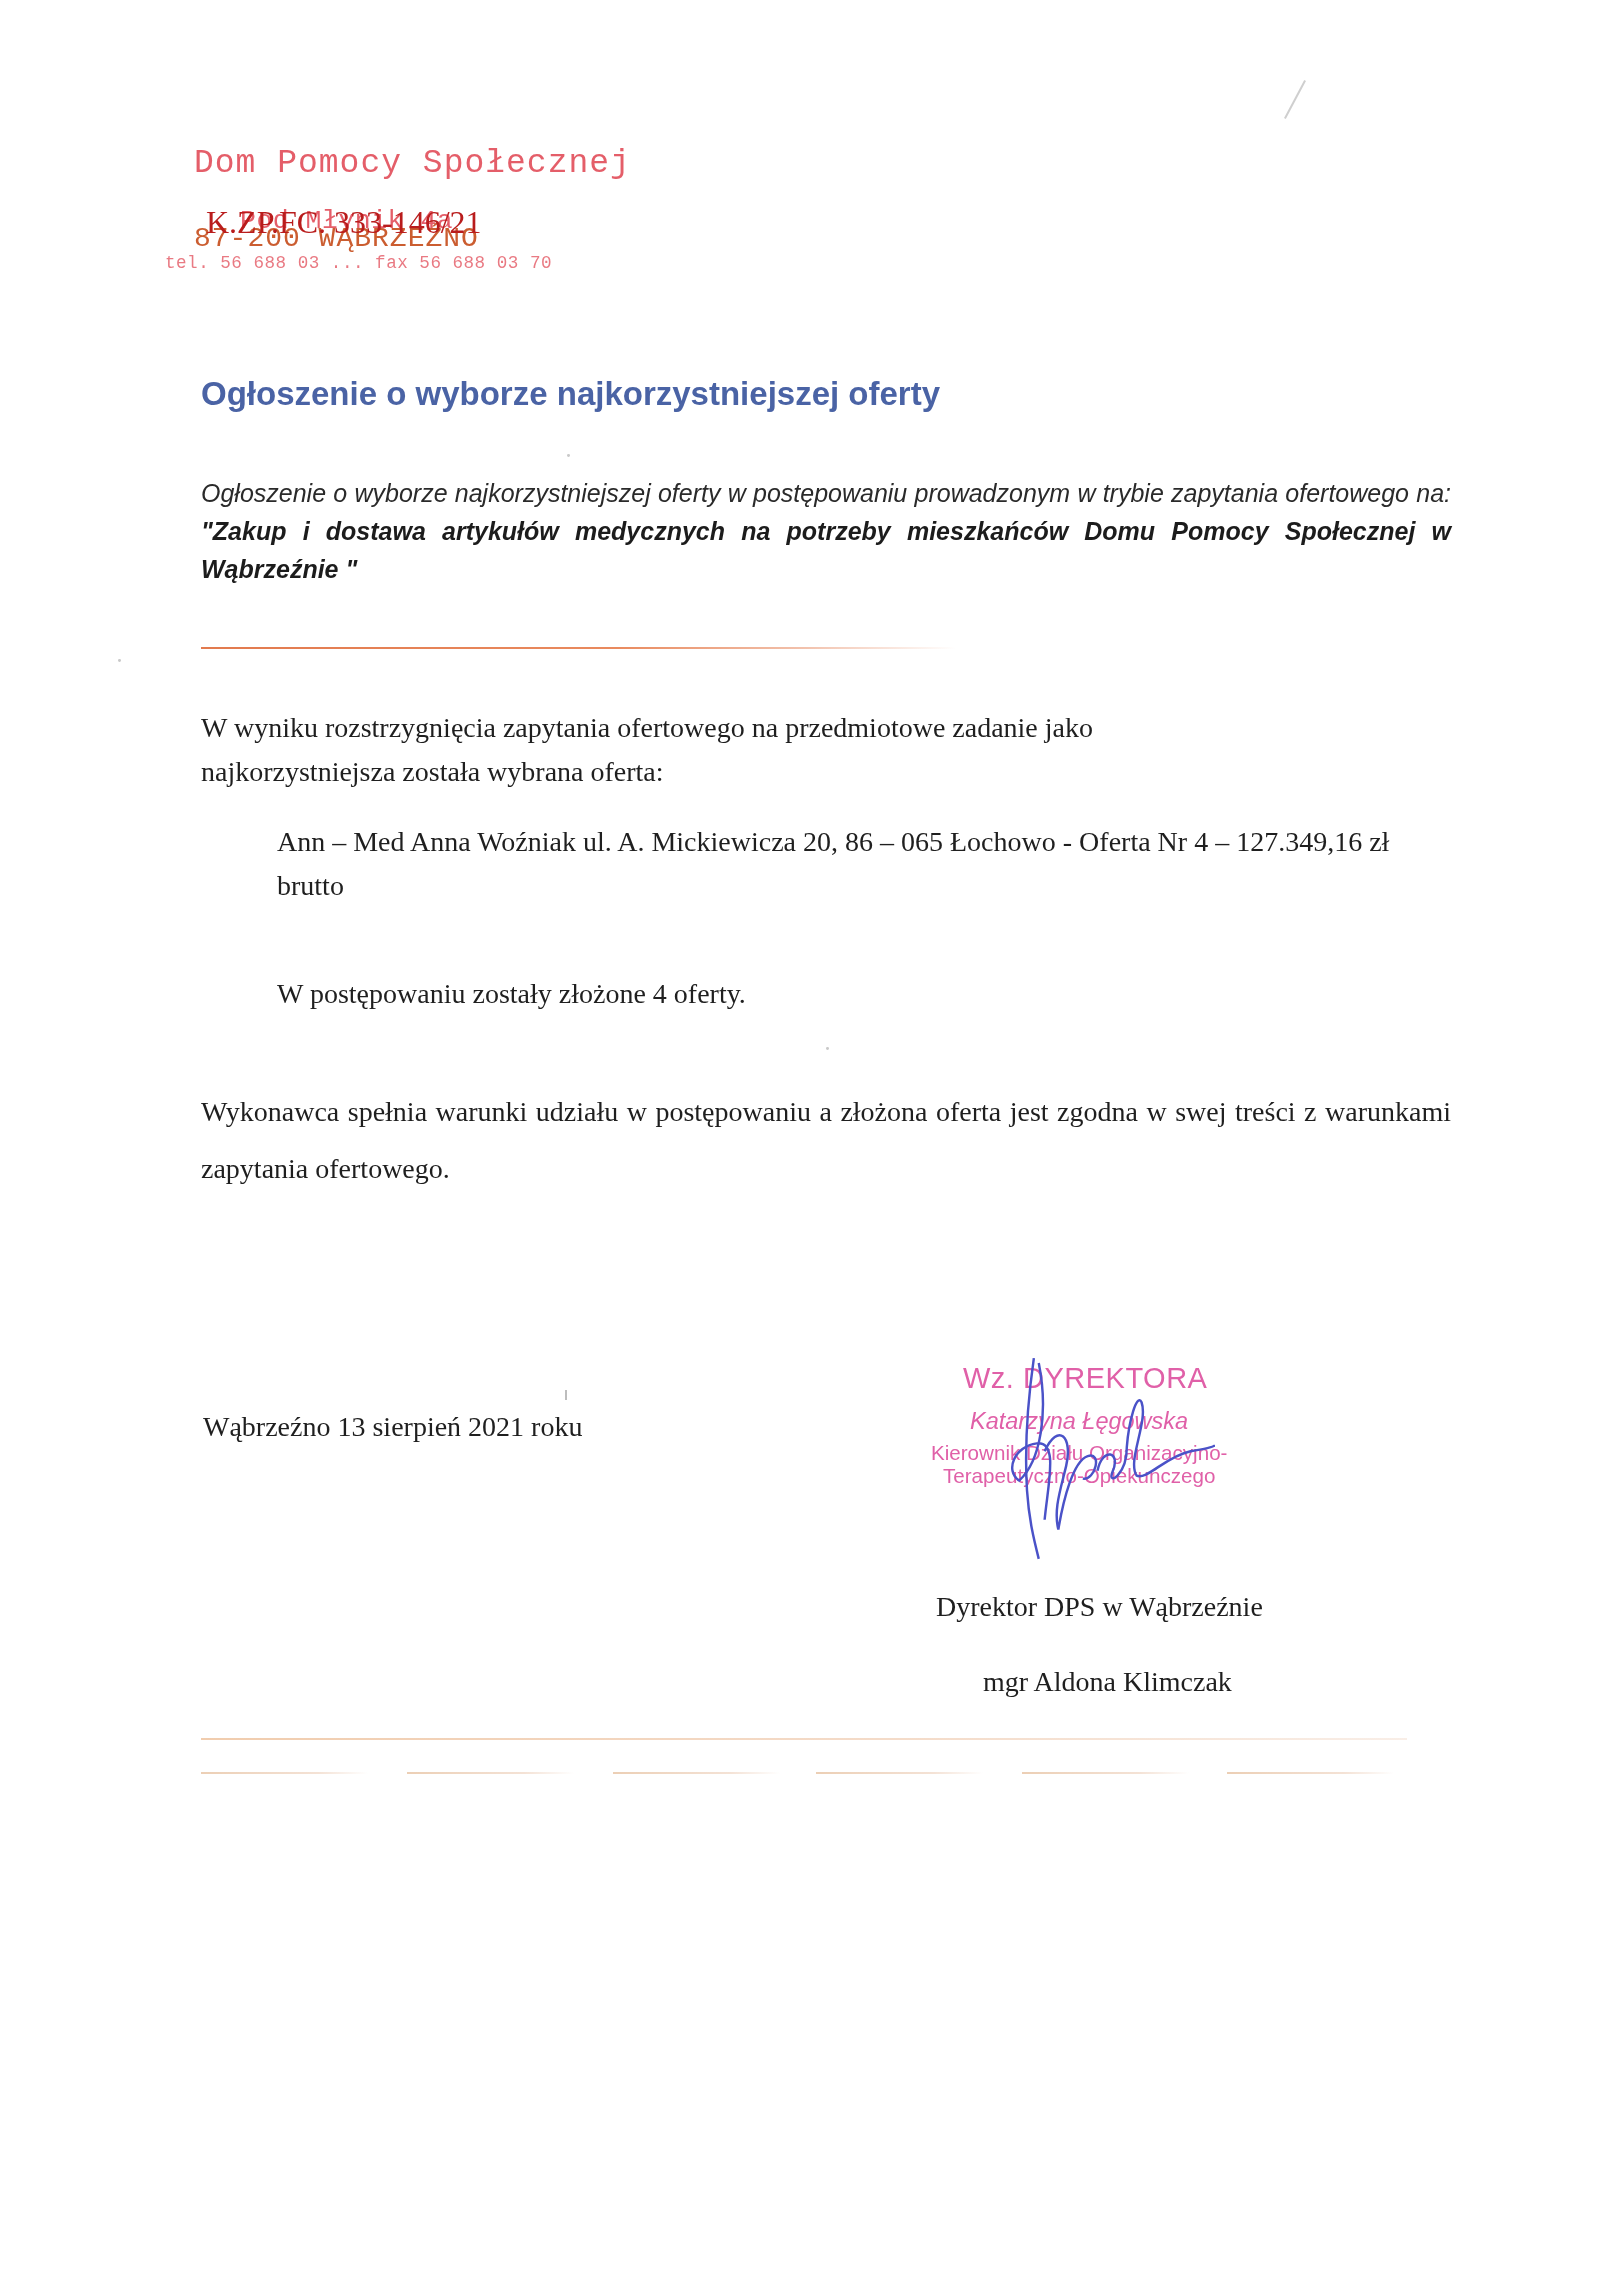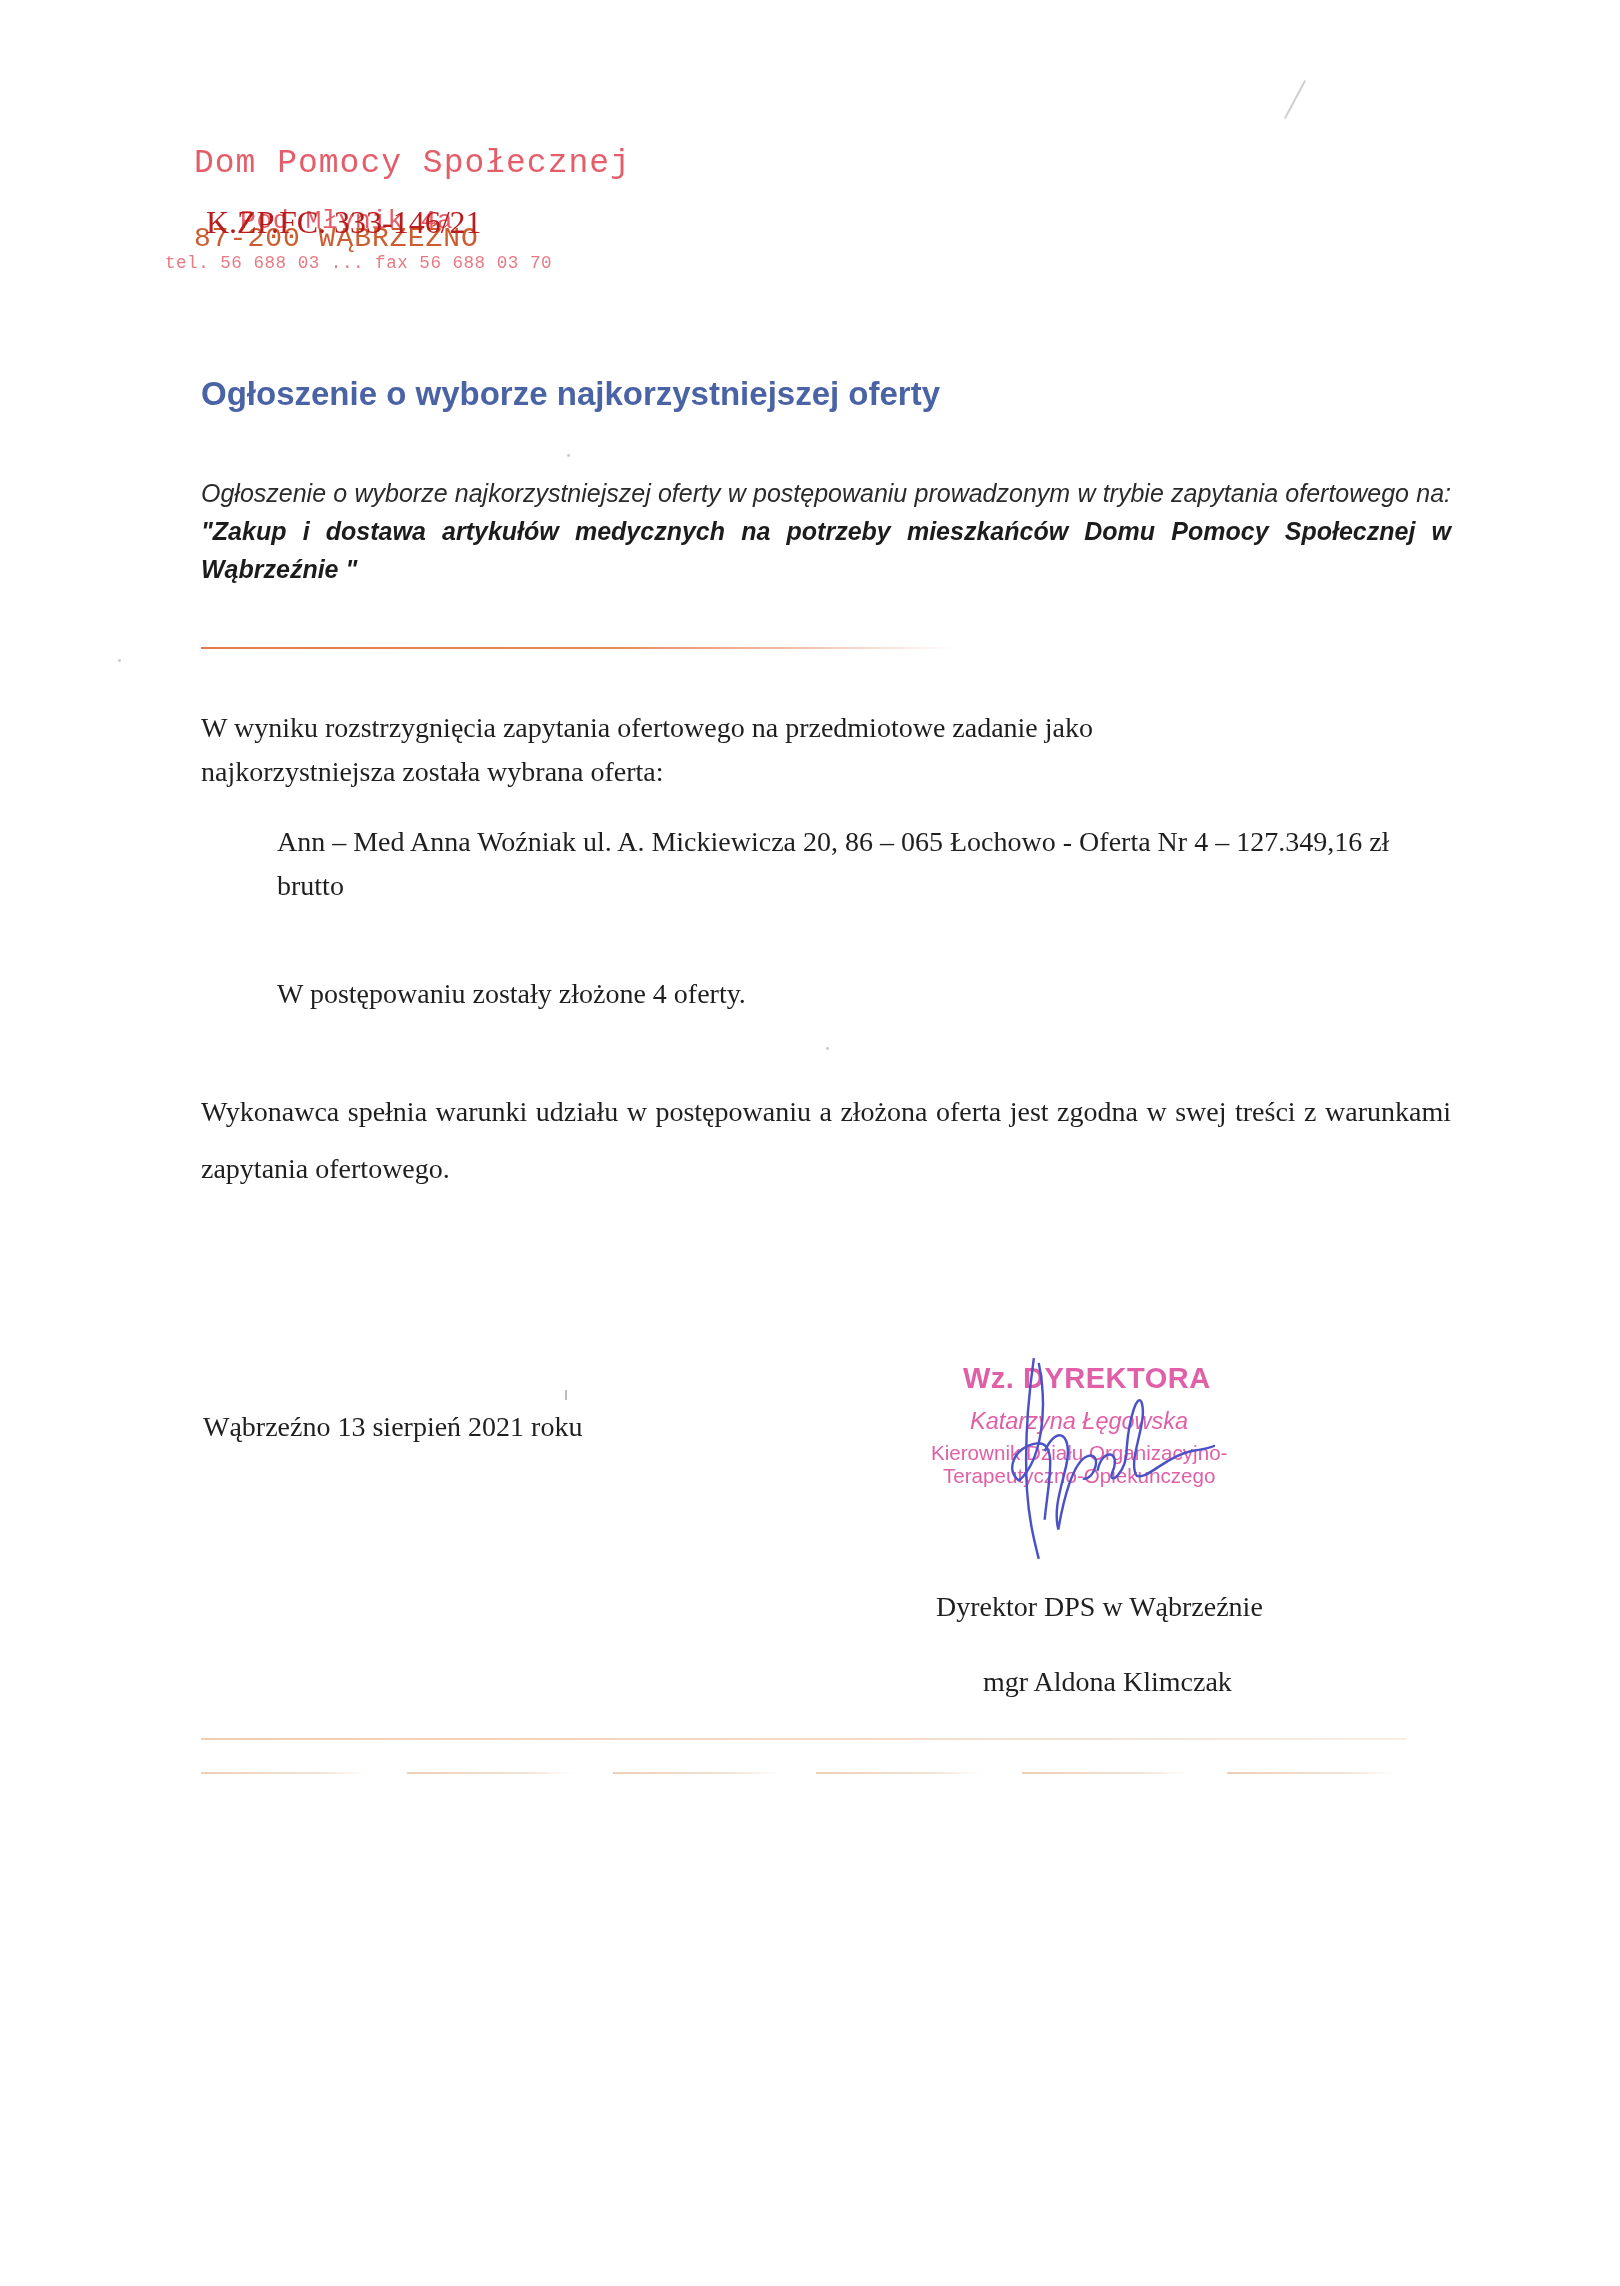--- a/index.html
+++ b/index.html
@@ -25,21 +25,21 @@
 
   .para { font-size: 28px; line-height: 44px; white-space: normal; }
   .p1 { left: 201px; top: 706px; width: 1078px; }
   .offer { left: 277px; top: 820px; width: 1186px; }
   .count { left: 277px; top: 972px; }
   .contractor { left: 201px; top: 1083px; width: 1250px; line-height: 57px; text-align: justify; text-align-last: left; }
 
   .date { left: 203px; top: 1411px; font-size: 28px; }
 
   .sig-stamp { color: #e060a8; font-family: "Liberation Sans", "DejaVu Sans", sans-serif; }
-  .sig-l1 { left: 963px; top: 1362px; font-size: 29px; letter-spacing: 0.5px; font-weight: bold; }
+  .sig-l1 { left: 963px; top: 1362px; font-size: 29px; letter-spacing: 0.5px; }
   .sig-l2 { left: 970px; top: 1408px; font-size: 23.5px; font-style: italic; }
   .sig-l3 { left: 931px; top: 1441px; font-size: 20.6px; }
   .sig-l4 { left: 943px; top: 1464px; font-size: 20.6px; }
   .signature { left: 980px; top: 1353px; width: 235px; height: 216px; }
 
   .director { left: 936px; top: 1591px; font-size: 28px; }
   .director-name { left: 983px; top: 1666px; font-size: 28px; }
 
   .faint-line { left: 201px; top: 1738px; width: 1206px; height: 2px; background: linear-gradient(to right, #efc7a5, #f3d8c4 60%, #f8ece4); opacity: 0.9; }
   .dash { top: 1772px; height: 2px; width: 167px; background: linear-gradient(to right, #eccfb5, #f4e2d5 70%, rgba(255,255,255,0)); }

